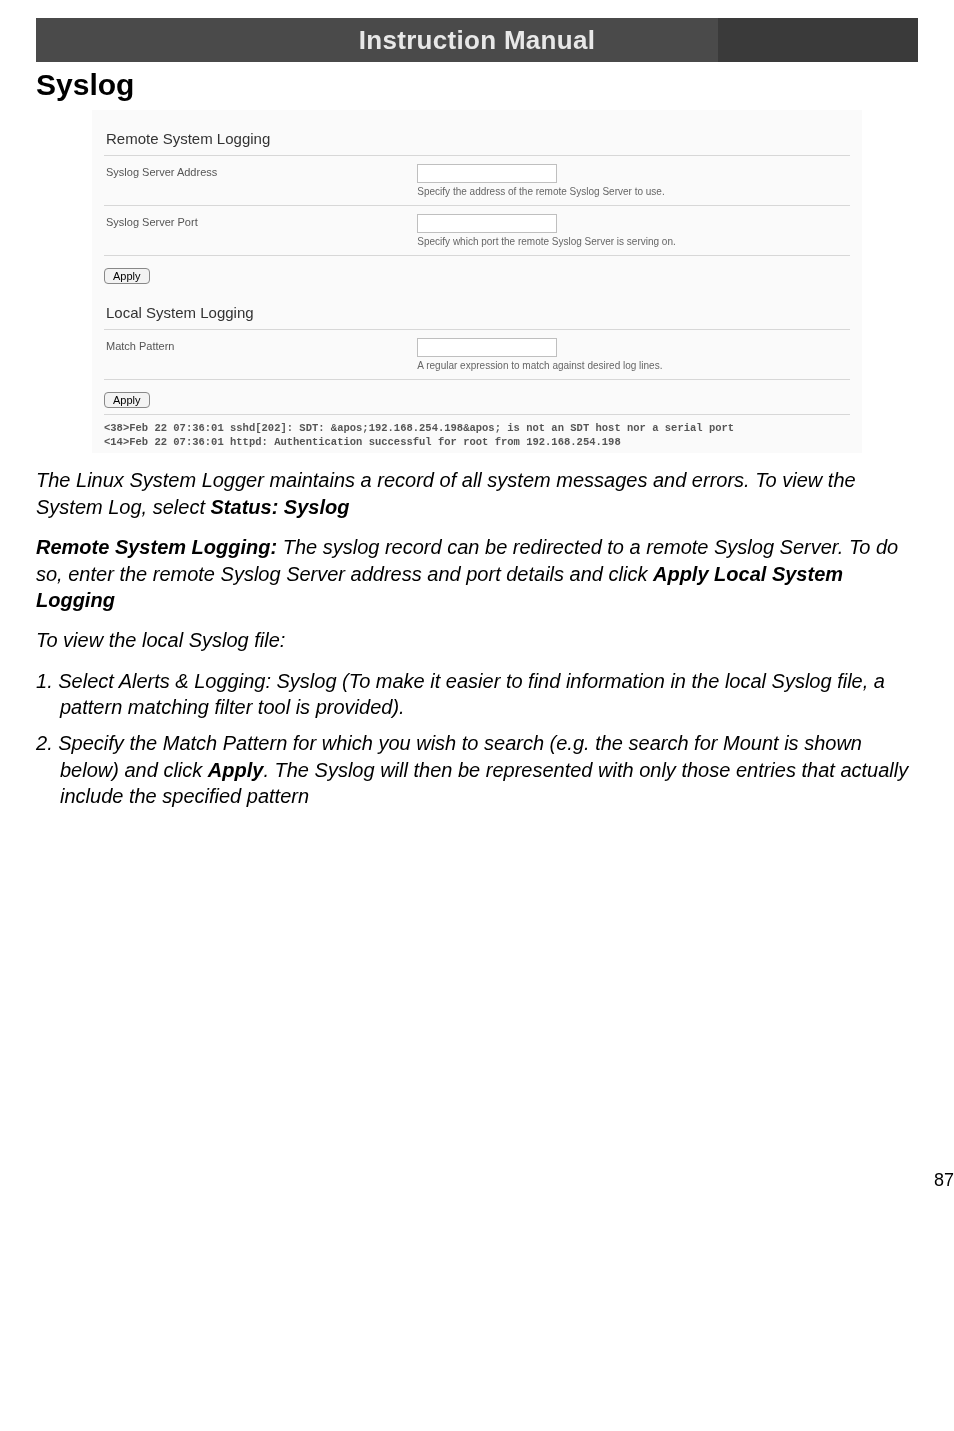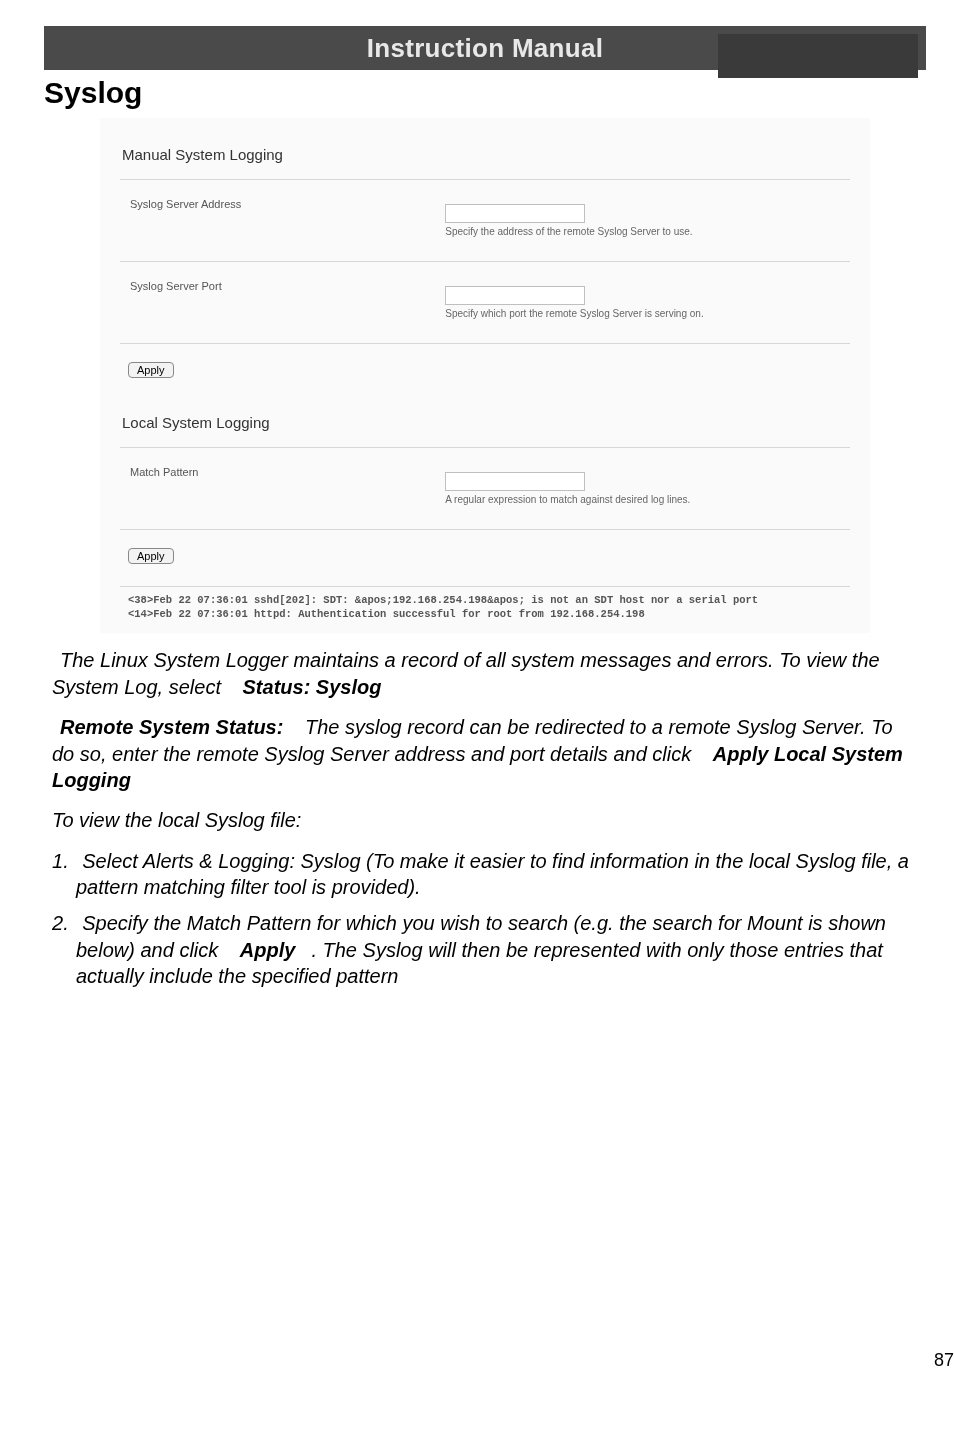--- a/index.html
+++ b/index.html
@@ -1,15 +1,15 @@
 <!DOCTYPE html>
 <html><head>
 <meta charset="utf-8">
 <style>
-  * { box-sizing: border-box; margin: 8px; padding: 0; }
+  * { box-sizing: border-box; margin: 0; padding: 0; }
   body {
     font-family: Arial, Helvetica, sans-serif;
     background: #fff;
     width: 954px;
     margin: 0 auto;
     color: #000;
   }
   .header-band {
     background: #4a4a4a;
     height: 44px;
@@ -137,21 +137,21 @@
 
 <div class="header-band">
   <div class="header-band-darker"></div>
   <div class="header-title">Instruction Manual</div>
 </div>
 
 <h1 class="page-title">Syslog</h1>
 
 <div class="screenshot-area">
 
-  <div class="section-heading">Manual System Logging</div>
+  <div class="section-heading">Remote System Logging</div>
 
   <div class="form-row">
     <div class="form-label-col">Syslog Server Address</div>
     <div class="form-field-col">
       <input type="text" class="text-input" value="" style="">
       <span>Specify the address of the remote Syslog Server to use.</span>
     </div>
   </div>
 
   <div class="form-row">
@@ -185,21 +185,21 @@
 
 </div>
 
 <div class="body-text">
 
   <p class="paragraph">
     <span>The Linux System Logger maintains a record of all system messages and errors.  To view the System Log, select </span><span class="bold">Status: Syslog</span>
   </p>
 
   <p class="paragraph">
-    <span class="bold">Remote System Status:</span><span> The syslog record can be redirected to a remote Syslog Server.  To do so, enter the remote Syslog Server address and port details and click </span><span class="bold">Apply Local System Logging</span>
+    <span class="bold">Remote System Logging:</span><span> The syslog record can be redirected to a remote Syslog Server.  To do so, enter the remote Syslog Server address and port details and click </span><span class="bold">Apply Local System Logging</span>
   </p>
 
   <p class="paragraph">To view the local Syslog file:</p>
 
 </div>
 
 <ol class="steps">
   <li><span>Select Alerts &amp; Logging: Syslog (To make it easier to find information in the local Syslog file, a pattern matching filter tool is provided).</span></li>
   <li><span>Specify the Match Pattern for which you wish to search (e.g. the search for Mount is shown below) and click </span><span class="bold">Apply</span><span>. The Syslog will then be represented with only those entries that actually include the specified pattern</span></li>
 </ol>

